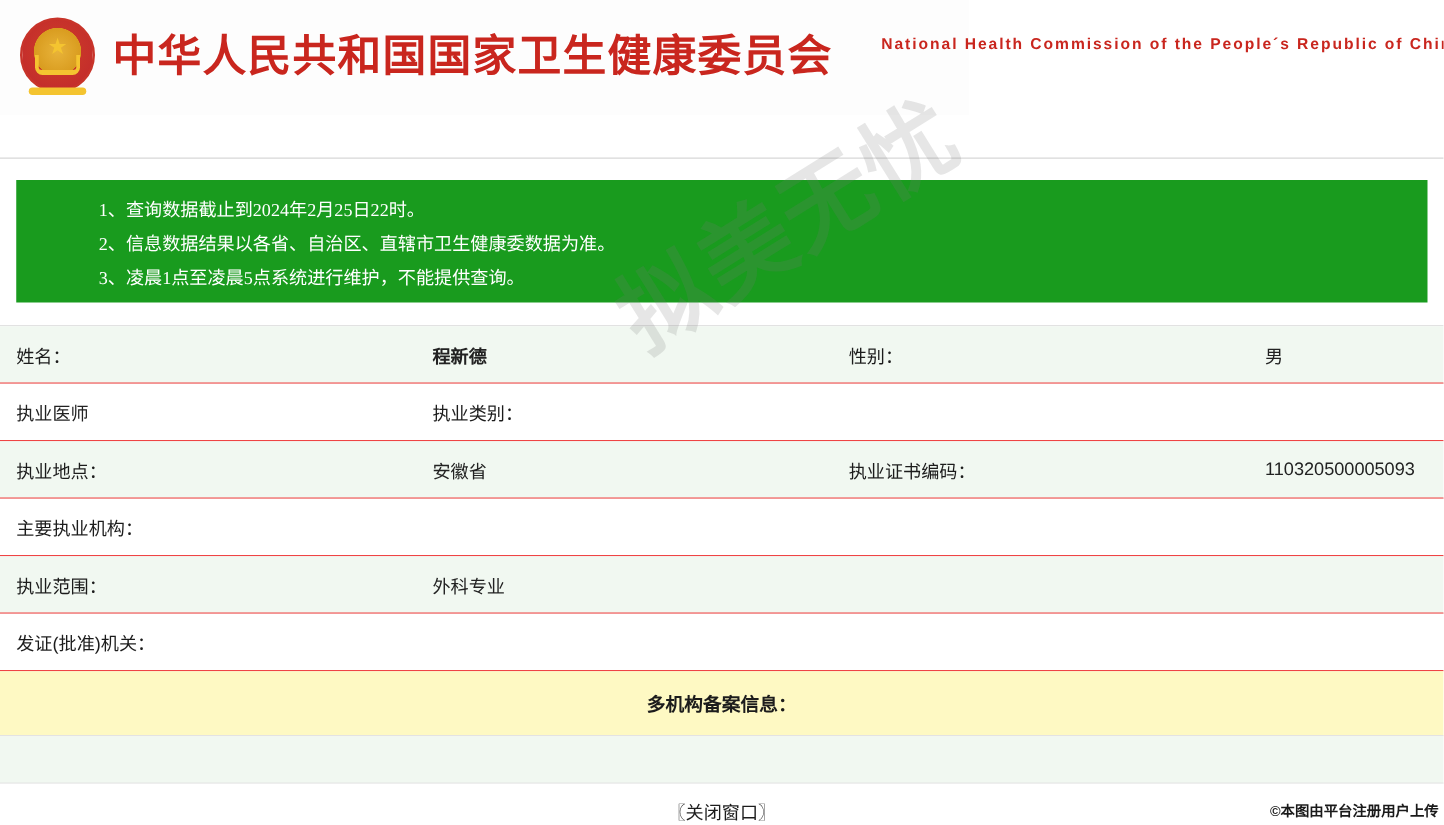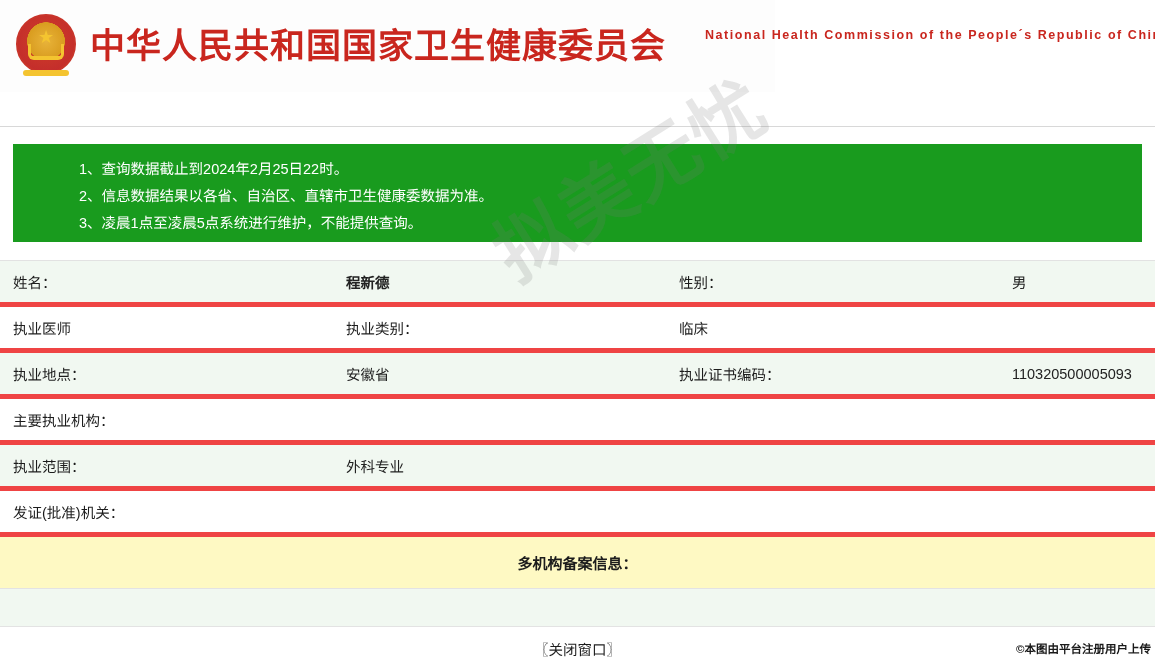--- a/index.html
+++ b/index.html
@@ -98,40 +98,41 @@
 
   
   .notice {
     position: absolute;
     left: 13px; top: 144px;
     width: 1129px;
     height: 98px;
     background: #199b1e;
     color: #ffffff;
     padding: 12px 0 0 0;
+    font-family: Liberation Serif, serif;
   }
   .notice p {
     margin: 0 0 0 66px;
     font-size: 14.5px;
     line-height: 27px;
     white-space: nowrap;
   }
 
   
   .table {
     position: absolute;
     left: 0; top: 260px;
     width: 1155px;
     border-top: 1px solid #e2e2e2;
   }
   .row {
     display: flex;
     width: 1155px;
     height: 46px;
-    border-bottom: 5px solid #ef4444;
+    border-bottom: 1px solid #ef4444;
     align-items: center;
   }
   .row.alt { background: #f1f8f1; }
   .row.plain { background: #ffffff; }
   .cell {
     padding-left: 13px;
     font-size: 14.5px;
     color: #222222;
     height: 100%;
     display: flex;
@@ -237,21 +238,20 @@
     <div class="row alt">
       <div class="cell c1 lbl">姓名：</div>
       <div class="cell c2 name-val">程新德</div>
       <div class="cell c3 lbl">性别：</div>
       <div class="cell c4">男</div>
     </div>
 
     <div class="row plain">
       <div class="cell c2">执业医师</div>
       <div class="cell c3 lbl">执业类别：</div>
-      <div class="cell c4">临床</div>
     </div>
 
     <div class="row alt">
       <div class="cell c1 lbl">执业地点：</div>
       <div class="cell c2">安徽省</div>
       <div class="cell c3 lbl">执业证书编码：</div>
       <div class="cell c4">110320500005093</div>
     </div>
 
     <div class="row plain">

